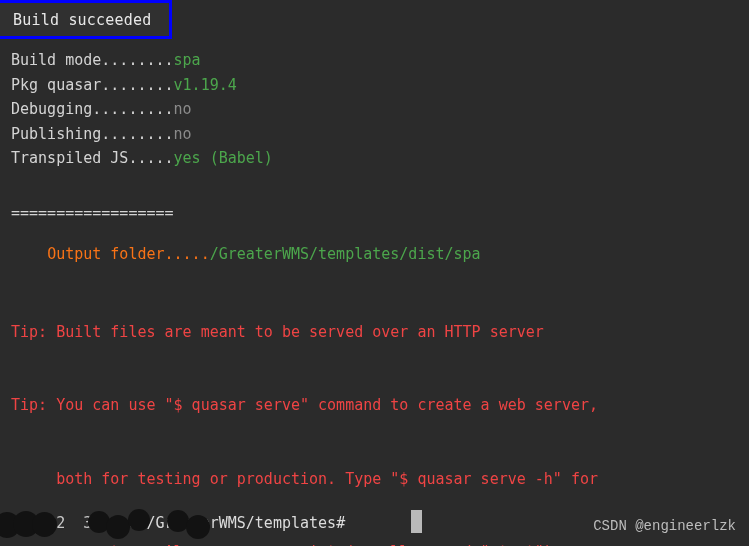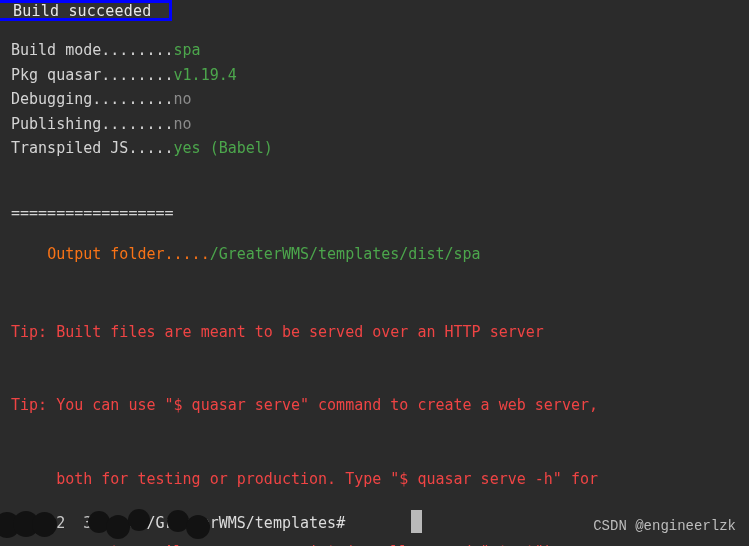--- a/index.html
+++ b/index.html
@@ -20,42 +20,42 @@
     inset: 0;
     background: #2b2b2b;
   }
 
   
   #success-banner {
     position: absolute;
     left: 0;
     top: 0;
     width: 172px;
-    height: 21px;
+    height: 39px;
     box-sizing: border-box;
     border: 3px solid #0000ff;
     border-left: 0;
     background: #303030;
     display: flex;
     align-items: center;
   }
   #success-banner .banner-text {
     font-family: "DejaVu Sans Mono", "Liberation Mono", monospace;
     font-size: 15px;
     color: #e8e8e8;
     padding-left: 13px;
     white-space: pre;
     letter-spacing: 0.2px;
   }
 
   
   #summary {
     position: absolute;
     left: 11px;
-    top: 40px;
+    top: 50px;
   }
   #summary .row {
     display: block;
     height: 24.5px;
   }
   #summary .label {
     color: #d4d4d4;
     white-space: pre;
     font-size: 15px;
   }

